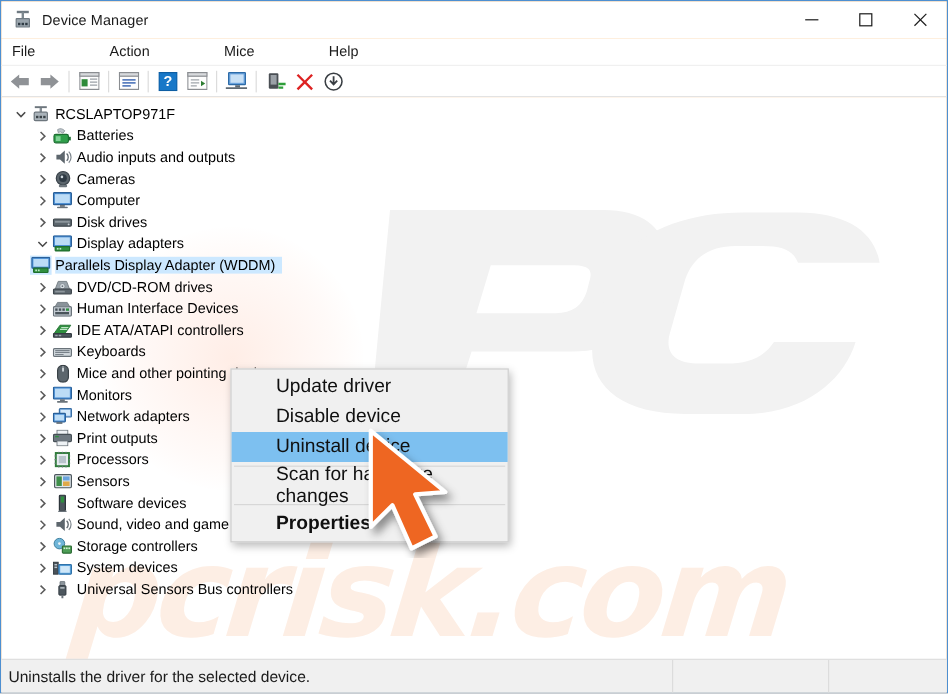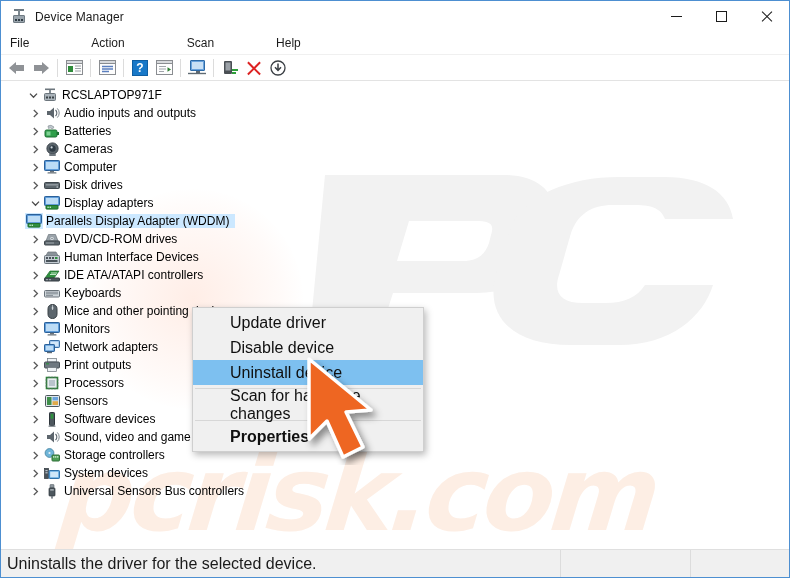--- a/index.html
+++ b/index.html
@@ -193,21 +193,21 @@
     display: flex; align-items: center; justify-content: center;
     flex: 0 0 18px;
     margin-right: 3px;
   }
   .node .lbl { padding-right: 6px; }
   .node.selected .lbl {
     background: #cce8ff;
     color: #000;
   }
   .node.selected .ico { background: #cce8ff; }
-  .depth0 { padding-left: 24px; }
+  .depth0 { padding-left: 8px; }
   .depth1 { padding-left: 26px; }
   .depth2 { padding-left: 24px; }
 
   
   #ctxmenu {
     position: absolute;
     left: 191px; top: 226px;
     width: 232px;
     background: #f0f0f0;
     border: 1px solid #cfcfcf;
@@ -249,21 +249,21 @@
     left: 0; bottom: 0;
     width: 788px;
     height: 28px;
     background: #f0f0f0;
     border-top: 1px solid #dfdfdf;
     display: flex;
     align-items: center;
   }
   #status-text {
     flex: 0 0 560px;
-    font-size: 16px;
+    font-size: 13px;
     color: #1b1b1b;
     padding-left: 6px;
     border-right: 1px solid #dcdcdc;
     height: 28px;
     display: flex; align-items: center;
   }
   .status-pane {
     height: 28px;
     border-right: 1px solid #dcdcdc;
   }
@@ -296,21 +296,21 @@
         </div>
       <div class="winbtn close">
           <span class="glyph-close"></span>
         </div>
     </div>
   </div>
 
   <div id="menubar">
     <div class="menu-item">File</div>
     <div class="menu-item">Action</div>
-    <div class="menu-item">Scan</div>
+    <div class="menu-item">Mice</div>
     <div class="menu-item">Help</div>
   </div>
 
   <div id="toolbar">
     <div class="tbbtn">
       <svg width="18" height="14" viewBox="0 0 18 14">
           <path d="M8 1 L1 7 L8 13 L8 10 L16 10 L16 4 L8 4 Z" fill="#8f9296"></path>
         </svg>
     </div>
     <div class="tbbtn">
@@ -415,44 +415,44 @@
         <span class="lbl">RCSLAPTOP971F</span>
       </div>
 
       <div class="node depth1">
         <span class="chev">
           <svg width="9" height="9" viewBox="0 0 9 9">
               <path d="M2.8 1 L6.4 4.5 L2.8 8" stroke="#5a5a5a" stroke-width="1.3" fill="none"></path>
             </svg>
         </span>
         <span class="ico">
-          <svg width="15" height="14" viewBox="0 0 15 14">
-            <path d="M2 5 h3 L9 1.5 v11 L5 9 H2 Z" fill="#5d666d"></path>
-            <path d="M10.5 4 a4 4 0 0 1 0 6" stroke="#5d666d" stroke-width="1.1" fill="none"></path>
-            <path d="M12.3 2.4 a6.5 6.5 0 0 1 0 9.2" stroke="#7d868d" stroke-width="1" fill="none"></path>
-          </svg>
-        </span>
-        <span class="lbl">Audio inputs and outputs</span>
-      </div>
-
-      <div class="node depth1">
-        <span class="chev">
-          <svg width="9" height="9" viewBox="0 0 9 9">
-              <path d="M2.8 1 L6.4 4.5 L2.8 8" stroke="#5a5a5a" stroke-width="1.3" fill="none"></path>
-            </svg>
-        </span>
-        <span class="ico">
           <svg width="16" height="15" viewBox="0 0 16 15">
             <rect x="1" y="6" width="12" height="7" rx="1.5" fill="#2f9e4a" stroke="#1e6e33"></rect>
             <rect x="13" y="8" width="2" height="3" fill="#1e6e33"></rect>
             <path d="M4 2 q3 -2 6 1 l-1.5 2 q-2.5 -2 -4 -0.5 z" fill="#bfc7cd" stroke="#7e878d" stroke-width="0.6"></path>
             <rect x="2.5" y="7.5" width="4" height="4" fill="#7fd194"></rect>
           </svg>
         </span>
         <span class="lbl">Batteries</span>
+      </div>
+
+      <div class="node depth1">
+        <span class="chev">
+          <svg width="9" height="9" viewBox="0 0 9 9">
+              <path d="M2.8 1 L6.4 4.5 L2.8 8" stroke="#5a5a5a" stroke-width="1.3" fill="none"></path>
+            </svg>
+        </span>
+        <span class="ico">
+          <svg width="15" height="14" viewBox="0 0 15 14">
+            <path d="M2 5 h3 L9 1.5 v11 L5 9 H2 Z" fill="#5d666d"></path>
+            <path d="M10.5 4 a4 4 0 0 1 0 6" stroke="#5d666d" stroke-width="1.1" fill="none"></path>
+            <path d="M12.3 2.4 a6.5 6.5 0 0 1 0 9.2" stroke="#7d868d" stroke-width="1" fill="none"></path>
+          </svg>
+        </span>
+        <span class="lbl">Audio inputs and outputs</span>
       </div>
 
       <div class="node depth1">
         <span class="chev">
           <svg width="9" height="9" viewBox="0 0 9 9">
               <path d="M2.8 1 L6.4 4.5 L2.8 8" stroke="#5a5a5a" stroke-width="1.3" fill="none"></path>
             </svg>
         </span>
         <span class="ico">
           <svg width="15" height="15" viewBox="0 0 15 15">

